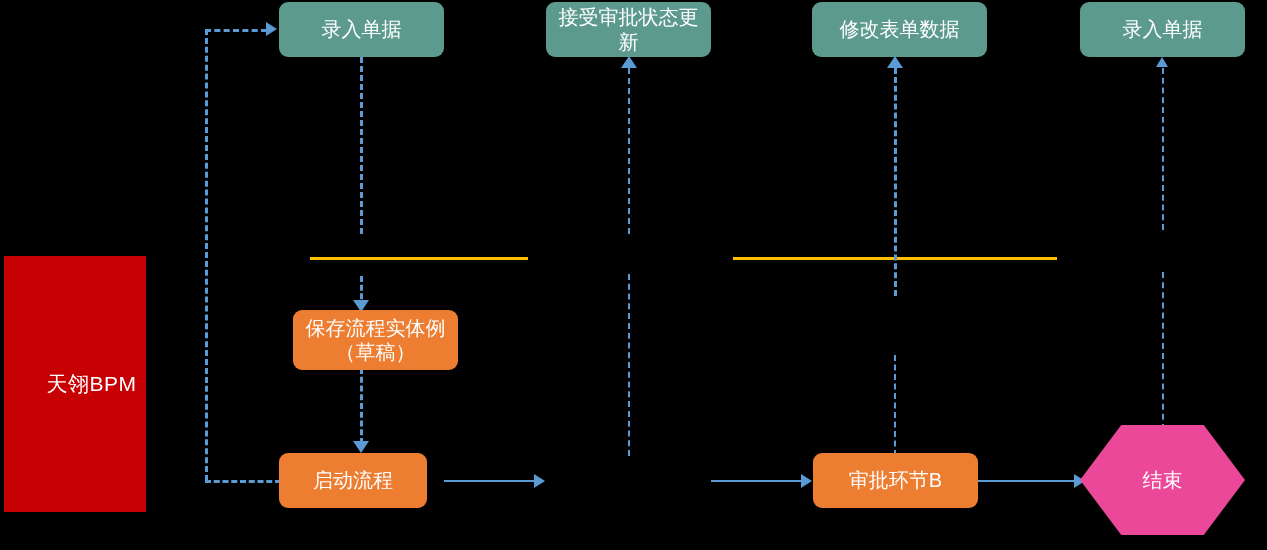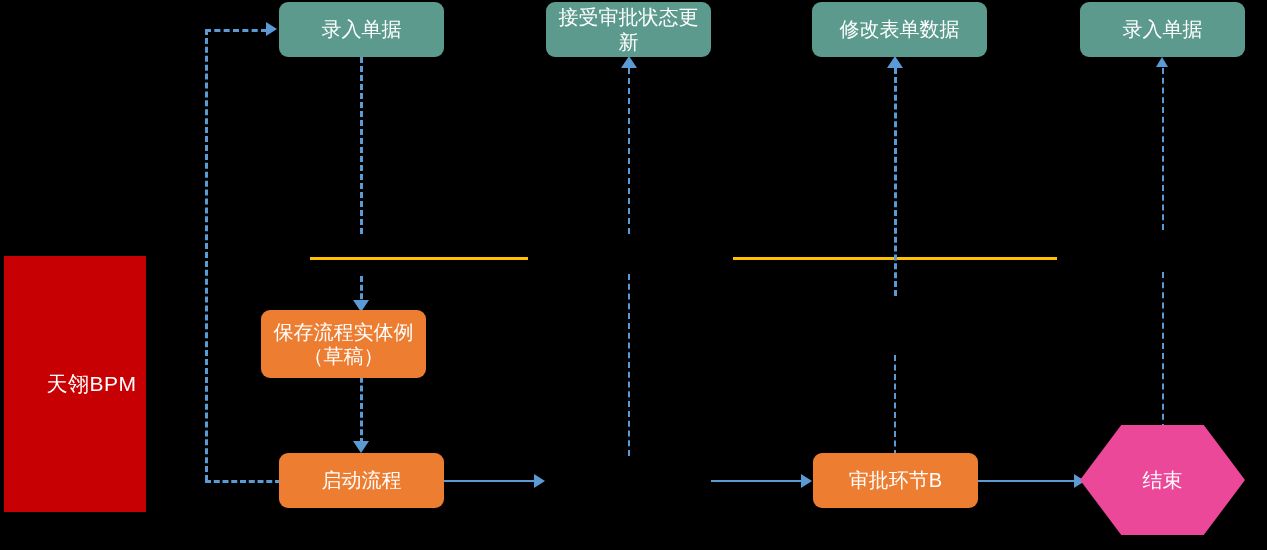--- a/index.html
+++ b/index.html
@@ -176,22 +176,22 @@
   <div class="arrow arrow-right" style="left:1074px; top:474px;"></div>
 
   <div class="node teal" style="left:279px; top:2px; width:165px; height:55px;">录入单据</div>
 
   <div class="node teal" style="left:546px; top:2px; width:165px; height:55px;border-radius:9px;">接受审批状态更新</div>
 
   <div class="node teal" style="left:812px; top:2px; width:175px; height:55px;">修改表单数据</div>
 
   <div class="node teal" style="left:1080px; top:2px; width:165px; height:55px;">录入单据</div>
 
-  <div class="node orange" style="left:261px; top:310px; width:165px; height:68px;">保存流程实体例（草稿）</div>
+  <div class="node orange" style="left:293px; top:310px; width:165px; height:60px;">保存流程实体例（草稿）</div>
 
-  <div class="node orange" style="left:279px; top:453px; width:165px; height:55px;">启动流程</div>
+  <div class="node orange" style="left:279px; top:453px; width:148px; height:55px;">启动流程</div>
 
 
   <div class="node orange" style="left:813px; top:453px; width:165px; height:55px;">审批环节B</div>
 
   <div class="node hex" style="left:1080px; top:425px; width:165px; height:110px;">结束</div>
 
 </div>
 
 </body></html>

